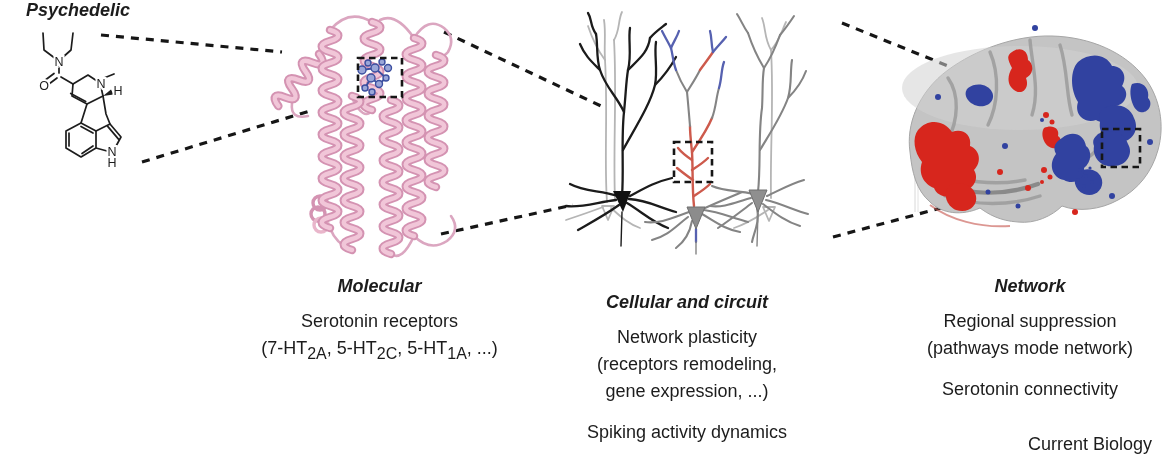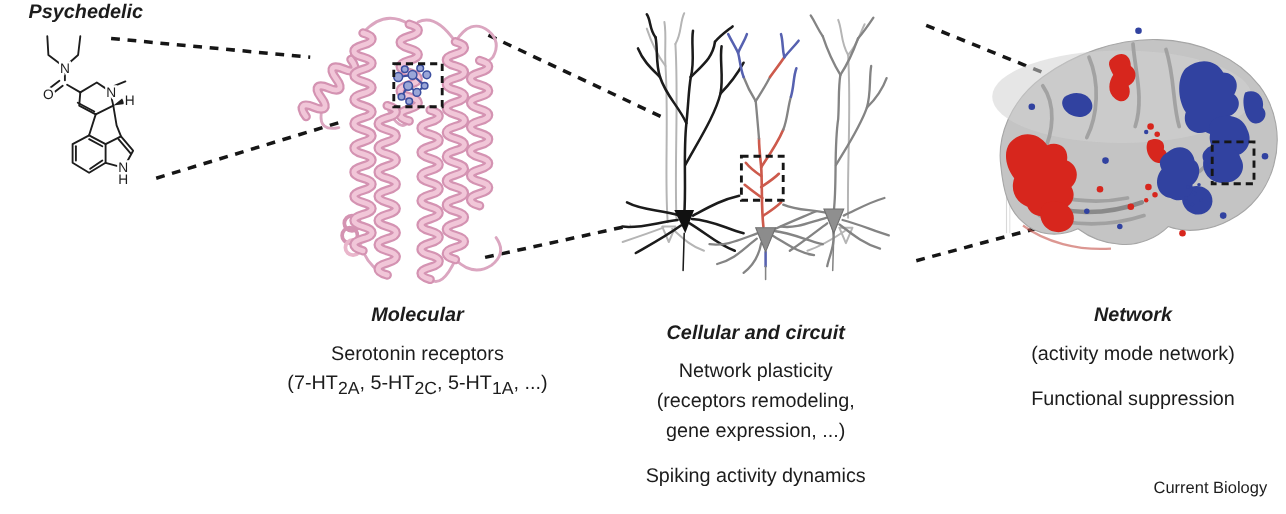--- a/index.html
+++ b/index.html
@@ -5,21 +5,21 @@
   html,body{margin:0;padding:0;background:#fff}
   .canvas{position:relative;width:1169px;height:467px;background:#fff;overflow:hidden;
           font-family:"Liberation Sans","DejaVu Sans",sans-serif;color:#1c1c1c}
   svg.gfx{position:absolute;left:0;top:0}
   .col{position:absolute;text-align:center}
   .col .t{font-weight:bold;font-style:italic;font-size:18px;line-height:20px;white-space:nowrap}
   .col .body{margin-top:12px}
   .col .b{font-size:18px;line-height:27px;white-space:nowrap}
   .gap{height:14px}
   sub.sb{font-size:16px}
-  .credit{position:absolute;right:17px;top:436px;font-size:15px;line-height:16px}
+  .credit{position:absolute;right:17px;top:436px;font-size:18px;line-height:16px}
   
   .bond{stroke:#1d1d1d;stroke-width:1.7;fill:none;stroke-linecap:round;stroke-linejoin:round}
   .atom{font-size:12.5px;fill:#1d1d1d;paint-order:stroke;stroke:#fff;stroke-width:4px;
         font-family:"Liberation Sans","DejaVu Sans",sans-serif;text-anchor:middle}
   .hxb{stroke:#d493b2;stroke-width:8.5;fill:none;stroke-linecap:round}
   .hxt{stroke:#f1c6d8;stroke-width:4.5;fill:none;stroke-linecap:round}
   .loop{stroke:#dba6c0;stroke-width:2.6;fill:none;stroke-linecap:round}
   .lig{fill:#9aa6d8;stroke:#3c4fa0;stroke-width:1.4}
   .ligl{stroke:#3c4fa0;stroke-width:2;fill:none;stroke-linecap:round}
   .zoomline{stroke:#161616;stroke-width:3.2;stroke-dasharray:8 7;fill:none}
@@ -326,20 +326,21 @@
       <div class="b">(receptors remodeling,</div>
       <div class="b">gene expression, ...)</div>
       <div class="gap"></div>
       <div class="b">Spiking activity dynamics</div>
     </div>
   </div>
 
   <div class="col" style="left:896px;top:276px;width:268px">
     <div class="t">Network</div>
     <div class="body">
-      <div class="b">(activity mode network)</div>
+      <div class="b">Regional suppression</div>
+      <div class="b">(pathways mode network)</div>
       <div class="gap"></div>
-      <div class="b">Functional suppression</div>
+      <div class="b">Serotonin connectivity</div>
     </div>
   </div>
 
   <div class="credit">Current Biology</div>
 </div>
 
 </body></html>

